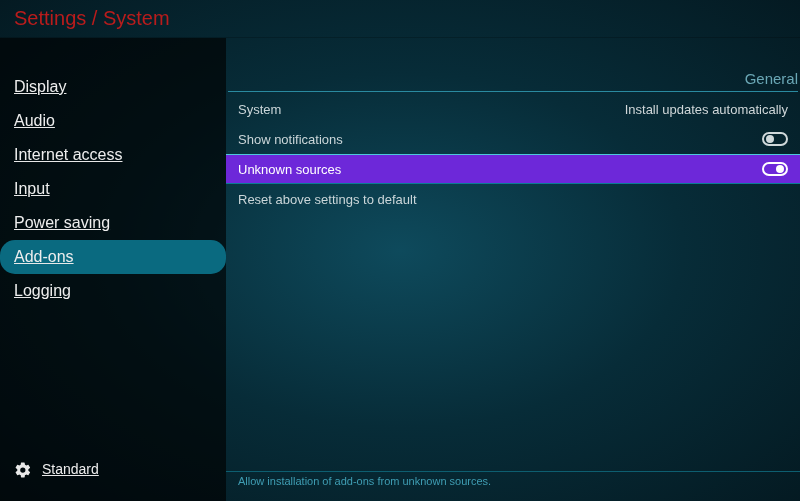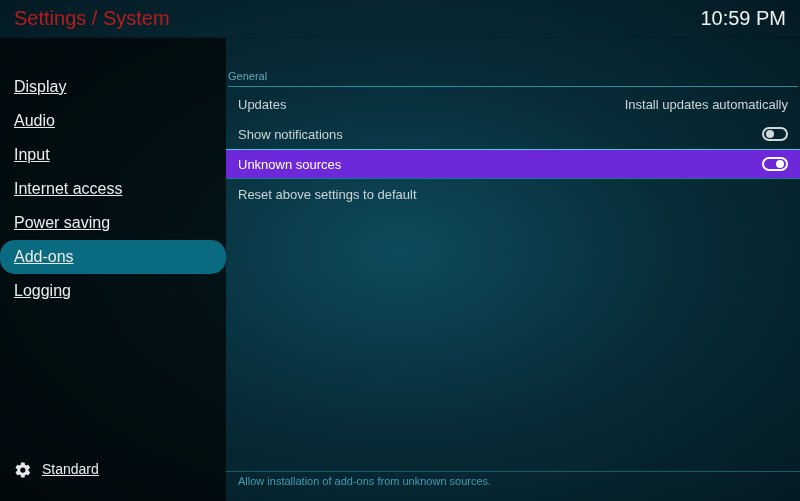--- a/index.html
+++ b/index.html
@@ -60,22 +60,22 @@
   }
   .sidebar-footer .label { font-size: 14px; color: #eee; }
 
   .panel {
     flex: 1;
     display: flex;
     flex-direction: column;
     padding-top: 32px;
   }
   .section-header {
-    text-align: left;
-    font-size: 11px;
+    text-align: right;
+    font-size: 15px;
     color: #6aa7b5;
     padding-bottom: 4px;
     border-bottom: 1px solid #2a8aa0;
     margin: 0 2px 2px 2px;
   }
   .row {
     height: 30px;
     display: flex;
     align-items: center;
     justify-content: space-between;
@@ -113,49 +113,48 @@
     padding: 3px 12px 0 12px;
     font-size: 11px;
     color: #3f9db3;
   }
 </style>
 </head>
 <body>
 
 <div class="header">
   <div class="title">Settings / System</div>
-  <div class="clock">10:59 PM</div>
 </div>
 
 <div class="body">
 
   <div class="sidebar">
     <div class="sidebar-item">Display</div>
     <div class="sidebar-item">Audio</div>
+    <div class="sidebar-item">Internet access</div>
     <div class="sidebar-item">Input</div>
-    <div class="sidebar-item">Internet access</div>
     <div class="sidebar-item">Power saving</div>
     <div class="sidebar-item active">Add-ons</div>
     <div class="sidebar-item">Logging</div>
     <div class="sidebar-spacer"></div>
     <div class="sidebar-footer">
       <span class="gear">
         <svg viewBox="0 0 24 24" width="18" height="18" fill="#e8e8e8">
             <path d="M19.14,12.94a7,7,0,0,0,.05-.94,7,7,0,0,0-.05-.94l2.11-1.65a.5.5,0,0,0,.12-.64l-2-3.46a.5.5,0,0,0-.61-.22l-2.49,1a7,7,0,0,0-1.63-.94l-.38-2.65A.5.5,0,0,0,13.77,2H9.77a.5.5,0,0,0-.49.42L8.9,5.07a7,7,0,0,0-1.63.94l-2.49-1a.5.5,0,0,0-.61.22l-2,3.46a.5.5,0,0,0,.12.64L4.4,11a7,7,0,0,0-.05.94,7,7,0,0,0,.05.94L2.29,14.53a.5.5,0,0,0-.12.64l2,3.46a.5.5,0,0,0,.61.22l2.49-1a7,7,0,0,0,1.63.94l.38,2.65a.5.5,0,0,0,.49.42h4a.5.5,0,0,0,.49-.42l.38-2.65a7,7,0,0,0,1.63-.94l2.49,1a.5.5,0,0,0,.61-.22l2-3.46a.5.5,0,0,0-.12-.64ZM11.77,15.5A3.5,3.5,0,1,1,15.27,12,3.5,3.5,0,0,1,11.77,15.5Z"></path>
           </svg>
       </span>
       <span class="label">Standard</span>
     </div>
   </div>
 
   <div class="panel">
     <div class="section-header">General</div>
 
     <div class="row">
-      <span>Updates</span>
+      <span>System</span>
       <span class="value">Install updates automatically</span>
     </div>
 
     <div class="row">
       <span>Show notifications</span>
       <span class="toggle off">
           <span class="knob"></span>
         </span>
     </div>
 

